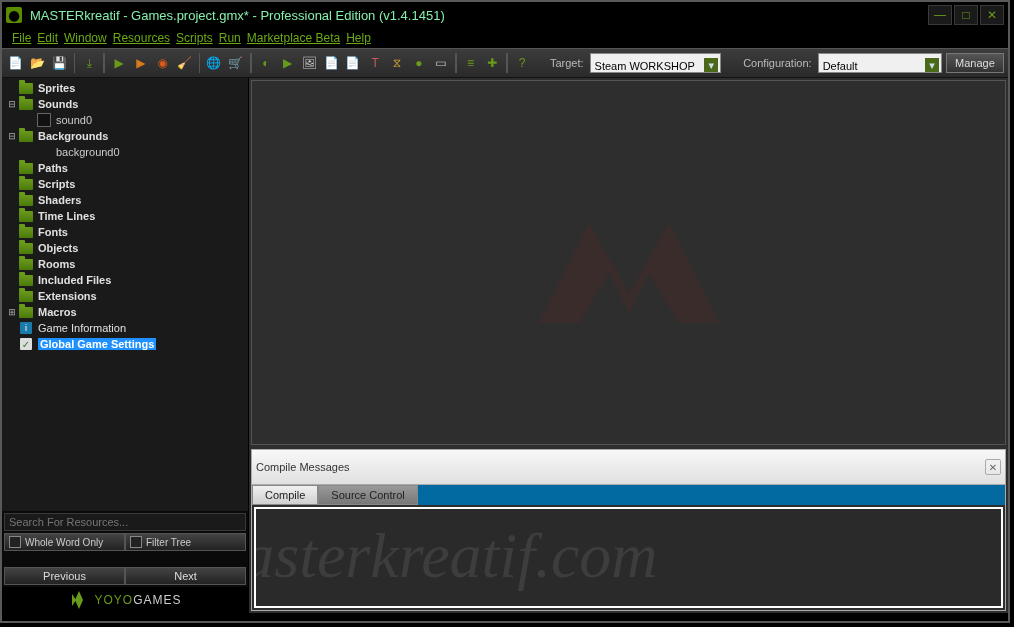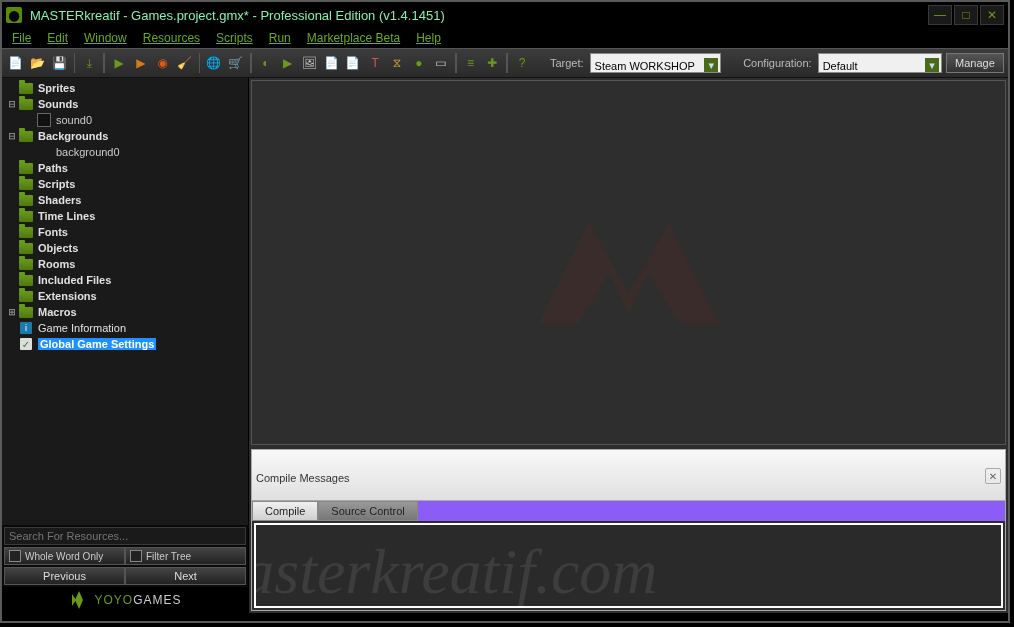--- a/index.html
+++ b/index.html
@@ -2,21 +2,21 @@
 <html><head>
 <meta charset="utf-8">
 <style>
   html,body{margin:0;padding:0;width:1014px;height:627px;background:#000;font-family:Tahoma,Arial,sans-serif;font-size:11px;color:#ccc;overflow:hidden}
   .window{position:relative;width:1010px;height:623px;border:2px solid #5a5a5a;background:#000;box-sizing:border-box}
   .titlebar{display:flex;align-items:center;height:26px;background:#000;padding:0 4px}
   .app-icon{width:16px;height:16px;background:#5b8c00;border-radius:2px;margin-right:8px;display:flex;align-items:center;justify-content:center;color:#000;font-size:10px;font-weight:bold}
   .title{flex:1;color:#86efac;font-size:13px}
   .win-btns{display:flex;gap:2px}
   .win-btn{width:22px;height:18px;background:#1a1a1a;border:1px solid #3a3a3a;display:flex;align-items:center;justify-content:center;color:#6a9a1a;font-size:12px;cursor:pointer}
-  .menubar{display:flex;gap:16px;padding:3px 10px;background:#000}
+  .menubar{display:flex;gap:6px;padding:3px 10px;background:#000}
   .menubar span{color:#6caa15;text-decoration:underline;cursor:pointer;font-size:12px}
   .toolbar{display:flex;align-items:center;height:28px;background:linear-gradient(#3c3c3c,#2a2a2a);border-top:1px solid #555;border-bottom:1px solid #111;padding:0 4px;gap:2px}
   .tb-btn{width:20px;height:20px;display:flex;align-items:center;justify-content:center;background:transparent;border:1px solid transparent;cursor:pointer;font-size:12px}
   .tb-sep{width:2px;height:20px;background:#555;margin:0 2px}
   .tb-label{color:#bbb;font-size:11px;margin:0 4px}
   .tb-select{height:18px;background:#f0f0f0;border:1px solid #888;color:#000;font-size:11px;padding:0 4px;display:flex;align-items:flex-end;position:relative}
   .tb-select .caret{position:absolute;right:2px;width:14px;height:14px;background:#4a6a1a;display:flex;align-items:center;justify-content:center;color:#cde}
   .tb-manage{height:18px;background:linear-gradient(#555,#333);border:1px solid #777;color:#ddd;padding:0 8px;display:flex;align-items:center;cursor:pointer;font-size:11px}
   .body{display:flex;height:calc(100% - 84px)}
   .sidebar{width:246px;background:#1a1a1a;display:flex;flex-direction:column;border-right:1px solid #000}
@@ -31,31 +31,31 @@
   .tree-row.child{padding-left:34px}
   .tree-row.sel .lbl{background:#1e90ff;color:#fff;padding:0 2px}
   .info-ico{width:12px;height:12px;background:#1a7aaa;color:#fff;font-size:9px;display:flex;align-items:center;justify-content:center;border-radius:1px}
   .chk-ico{width:12px;height:12px;background:#ddd;display:flex;align-items:center;justify-content:center;color:#2a7a2a;font-size:10px;border-radius:1px}
   .snd-ico{width:12px;height:12px;background:#111;border:1px solid #666}
   .search-panel{background:#0a0a0a;padding:2px}
   .search-input{width:100%;height:18px;background:#1a1a1a;border:1px solid #3a3a3a;color:#777;padding:0 4px;box-sizing:border-box;font-size:11px}
   .chk-row{display:flex;margin-top:2px}
   .chk-cell{flex:1;height:16px;display:flex;align-items:center;gap:4px;background:linear-gradient(#444,#222);border:1px solid #555;padding:0 4px;font-size:10px;color:#ccc}
   .chk-box{width:10px;height:10px;border:1px solid #888;background:#222}
-  .btn-row{display:flex;margin-top:2px}
+  .btn-row{display:flex;margin-top:16px}
   .btn-cell{flex:1;height:16px;display:flex;align-items:center;justify-content:center;background:linear-gradient(#444,#222);border:1px solid #555;font-size:11px;color:#ddd;cursor:pointer}
   .logo-row{display:flex;align-items:center;justify-content:center;height:26px;background:#000;gap:4px}
   .logo-txt{color:#ccc;font-size:12px;letter-spacing:1px}
   .logo-txt .g{color:#6a9a1a}
   .main{flex:1;display:flex;flex-direction:column;background:#2e2e2e;position:relative}
   .workspace{flex:1;background:#2e2e2e;position:relative;overflow:hidden;border:1px solid #555;margin:2px}
   .wm{position:absolute;inset:0;display:flex;align-items:center;justify-content:center;pointer-events:none}
   .compile-panel{height:160px;background:#2e2e2e;border:1px solid #aaa;margin:2px;display:flex;flex-direction:column}
-  .cp-header{height:18px;background:linear-gradient(#f8f8f8,#e0e0e0);display:flex;align-items:flex-end;justify-content:space-between;padding:16px 4px;color:#333;font-size:11px;border-bottom:1px solid #aaa}
-  .cp-tabs{display:flex;height:20px;background:#8b5cf6}
+  .cp-header{height:18px;background:linear-gradient(#f8f8f8,#e0e0e0);display:flex;align-items:center;justify-content:space-between;padding:8px 4px;color:#333;font-size:11px;border-bottom:1px solid #aaa}
+  .cp-tabs{display:flex;height:20px;background:#0369a1}
   .cp-tab{padding:0 12px;display:flex;align-items:center;font-size:11px;color:#222;background:linear-gradient(#f0f0f0,#d0d0d0);border:1px solid #888;cursor:pointer}
   .cp-tab.inactive{background:linear-gradient(#999,#777);color:#222}
   .cp-body{flex:1;background:#2a2a2a;border:2px solid #fff;margin:2px;position:relative;overflow:hidden}
   .wm-text{position:absolute;font-family:'Brush Script MT',cursive;font-size:64px;color:rgba(80,80,80,0.5);font-style:italic;white-space:nowrap}
   .x-btn{width:14px;height:14px;border:1px solid #aaa;display:flex;align-items:center;justify-content:center;color:#666;font-size:10px;border-radius:2px;cursor:pointer}
 </style>
 </head>
 <body>
 
 <div class="window">

